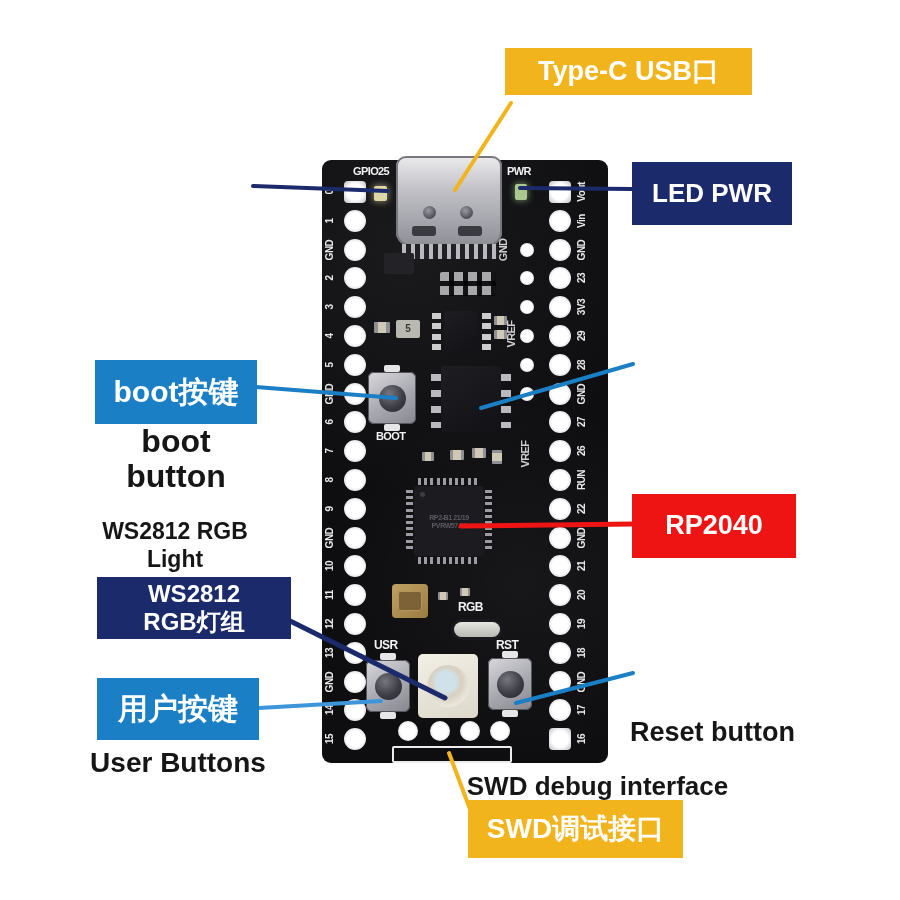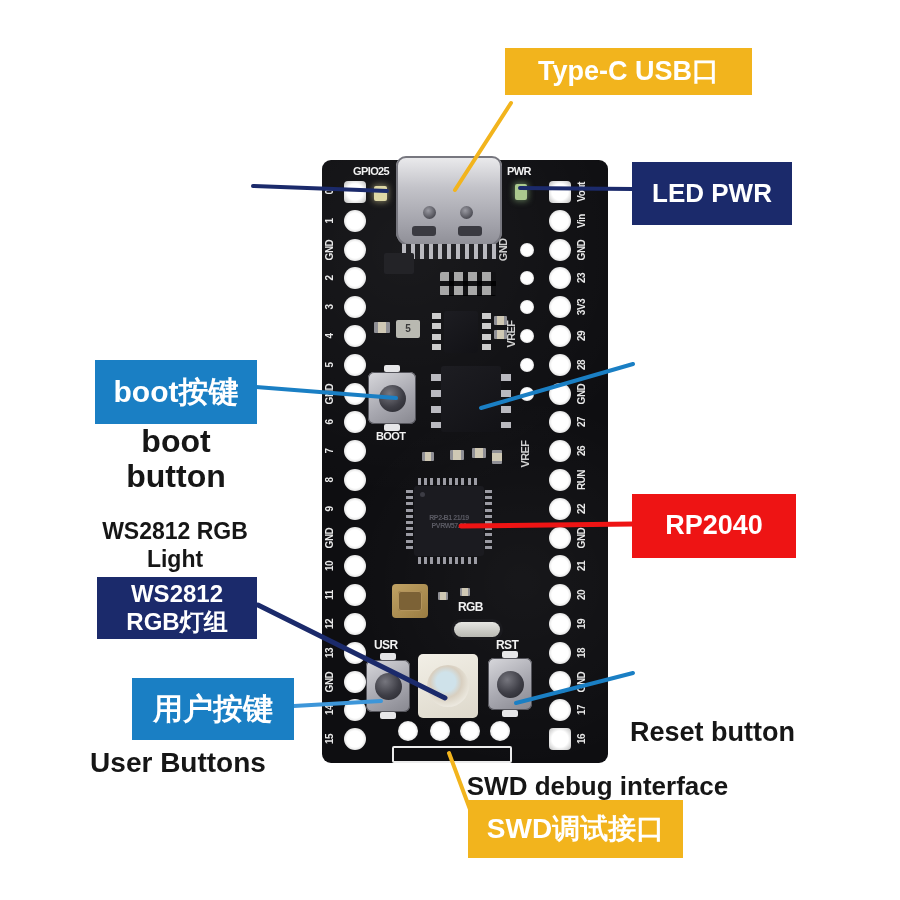--- a/index.html
+++ b/index.html
@@ -285,26 +285,26 @@
 
 
   <div class="ann" style="left:632px;top:494px;width:164px;height:64px;background:#EE1414;font-size:27px;">
     <span>RP2040</span>
   </div>
 
   <div class="ann-sub" style="left:75px;top:517px;width:200px;font-size:23px;line-height:28px;">
     <div>WS2812 RGB Light</div>
     <div>Group</div>
   </div>
-  <div class="ann" style="left:97px;top:577px;width:160px;height:62px;background:#1B2A6B;font-size:24px;line-height:28px;">
+  <div class="ann" style="left:97px;top:577px;width:194px;height:62px;background:#1B2A6B;font-size:24px;line-height:28px;">
     <span>WS2812</span>
     <span>RGB灯组</span>
   </div>
 
-  <div class="ann" style="left:97px;top:678px;width:162px;height:62px;background:#1A7FC4;font-size:30px;margin-left:35px;">
+  <div class="ann" style="left:97px;top:678px;width:162px;height:62px;background:#1A7FC4;font-size:30px;">
     <span>用户按键</span>
   </div>
   <div class="ann-sub" style="left:90px;top:748px;width:176px;font-size:28px;">User Buttons</div>
 
   <div class="ann-sub" style="left:630px;top:718px;width:165px;font-size:27px;">Reset button</div>
 
   <div class="ann-sub" style="left:460px;top:772px;width:275px;font-size:26px;">SWD debug interface</div>
   <div class="ann" style="left:468px;top:800px;width:215px;height:58px;background:#F2B41D;font-size:28px;">
     <span>SWD调试接口</span>
   </div>

